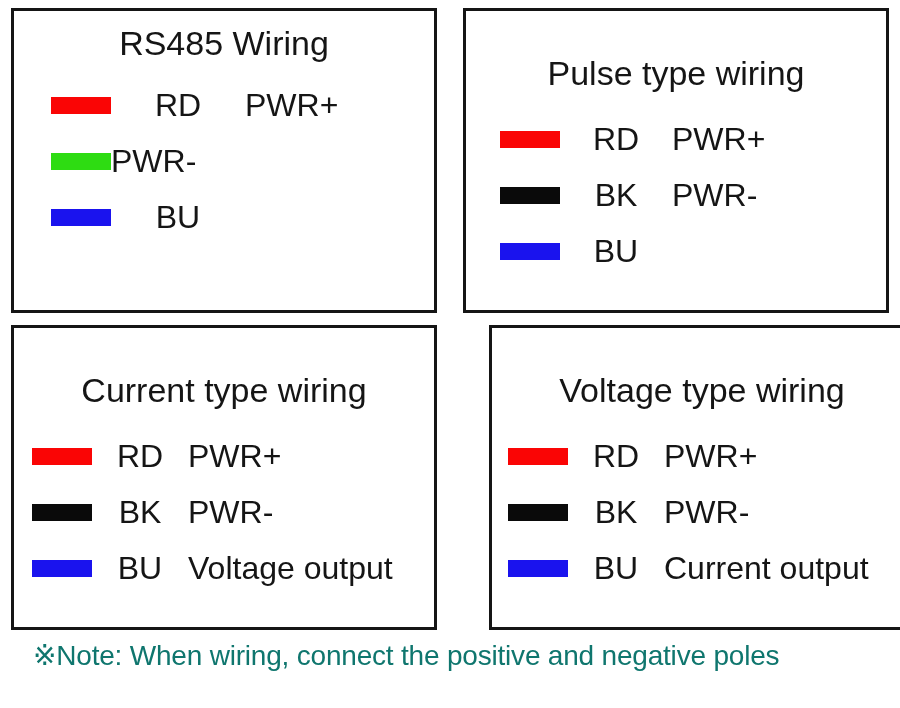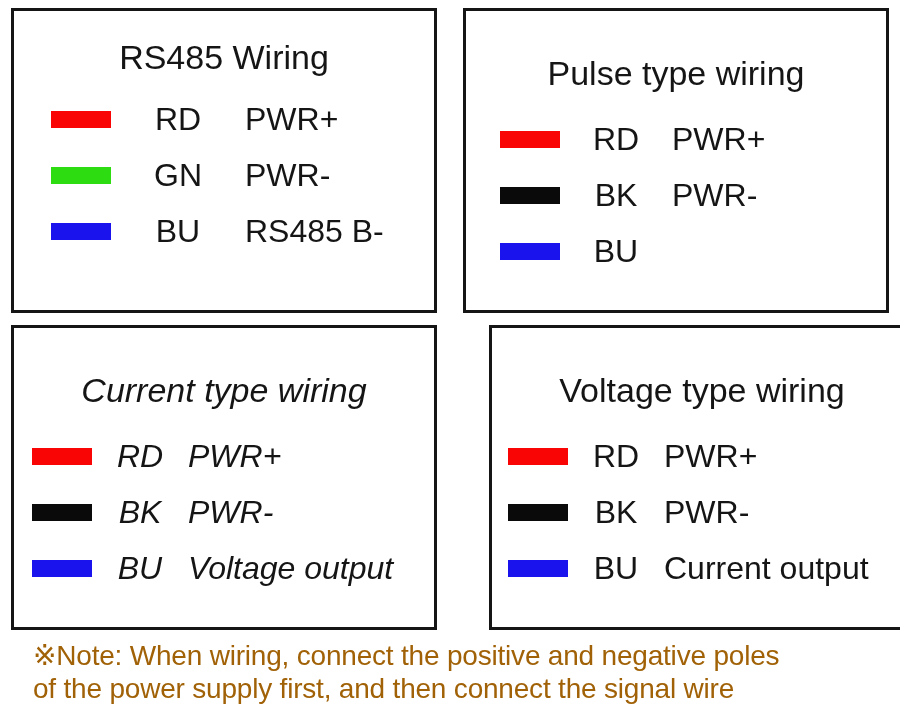--- a/index.html
+++ b/index.html
@@ -18,30 +18,30 @@
   .wiring-box {
     position: absolute;
     width: 426px;
     height: 305px;
     box-sizing: border-box;
     border: 3px solid #151515;
     background: #ffffff;
   }
   #box-rs485   { left: 11px;  top: 8px; }
   #box-pulse   { left: 463px; top: 8px; }
-  #box-current { left: 11px;  top: 325px; font-style: italic; }
+  #box-current { left: 11px;  top: 325px; }
   #box-voltage { left: 489px; top: 325px; }
 
   .box-title {
     text-align: center;
     font-size: 34px;
     line-height: 40px;
     white-space: nowrap;
   }
-  #box-rs485 .box-title   { margin-top: 26px; }
+  #box-rs485 .box-title   { margin-top: 12px; }
   #box-pulse .box-title,
   #box-current .box-title,
   #box-voltage .box-title { margin-top: 42px; }
 
   .rows { }
   #box-rs485 .rows   { margin-top: 14px; padding-left: 37px; }
   #box-pulse .rows   { margin-top: 18px; padding-left: 34px; }
   #box-current .rows { margin-top: 18px; padding-left: 18px; }
   #box-voltage .rows { margin-top: 18px; padding-left: 16px; }
 
@@ -85,27 +85,25 @@
 <div class="wiring-box" id="box-rs485">
   <div class="box-title">RS485 Wiring</div>
   <div class="rows">
     <div class="wire-row">
       <div class="swatch" style="background: rgb(250, 5, 5);"></div>
       <div class="wire-code">RD</div>
       <div class="wire-label">PWR+</div>
     </div>
     <div class="wire-row">
       <div class="swatch" style="background: rgb(46, 220, 18);"></div>
-      <div class="wire-code">GN</div>
       <div class="wire-label">PWR-</div>
     </div>
     <div class="wire-row">
       <div class="swatch" style="background: rgb(26, 19, 238);"></div>
       <div class="wire-code">BU</div>
-      <div class="wire-label">RS485 B-</div>
     </div>
   </div>
 </div>
 
 <div class="wiring-box" id="box-pulse">
   <div class="box-title">Pulse type wiring</div>
   <div class="rows">
     <div class="wire-row">
       <div class="swatch" style="background: rgb(250, 5, 5);"></div>
       <div class="wire-code">RD</div>
@@ -158,16 +156,15 @@
       <div class="wire-label">PWR-</div>
     </div>
     <div class="wire-row">
       <div class="swatch" style="background: rgb(26, 19, 238);"></div>
       <div class="wire-code">BU</div>
       <div class="wire-label">Current output</div>
     </div>
   </div>
 </div>
 
-<div class="note" style="color: #a16207;">
+<div class="note" style="color: #0f766e;">
   <div>※Note: When wiring, connect the positive and negative poles</div>
-  <div>of the power supply first, and then connect the signal wire</div>
 </div>
 
 </body></html>

